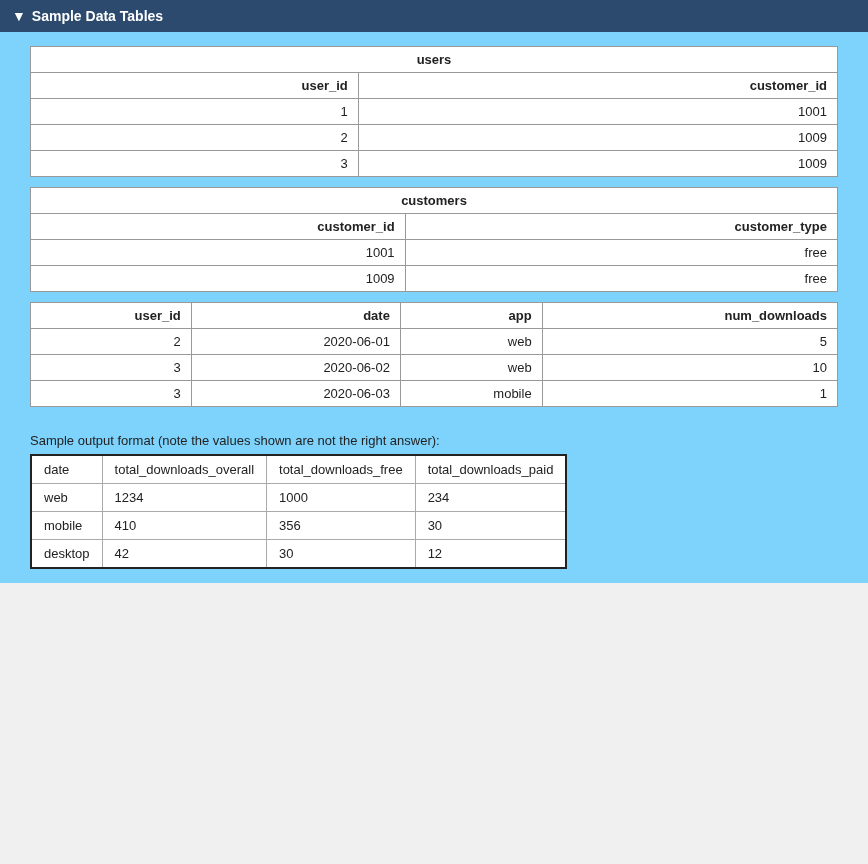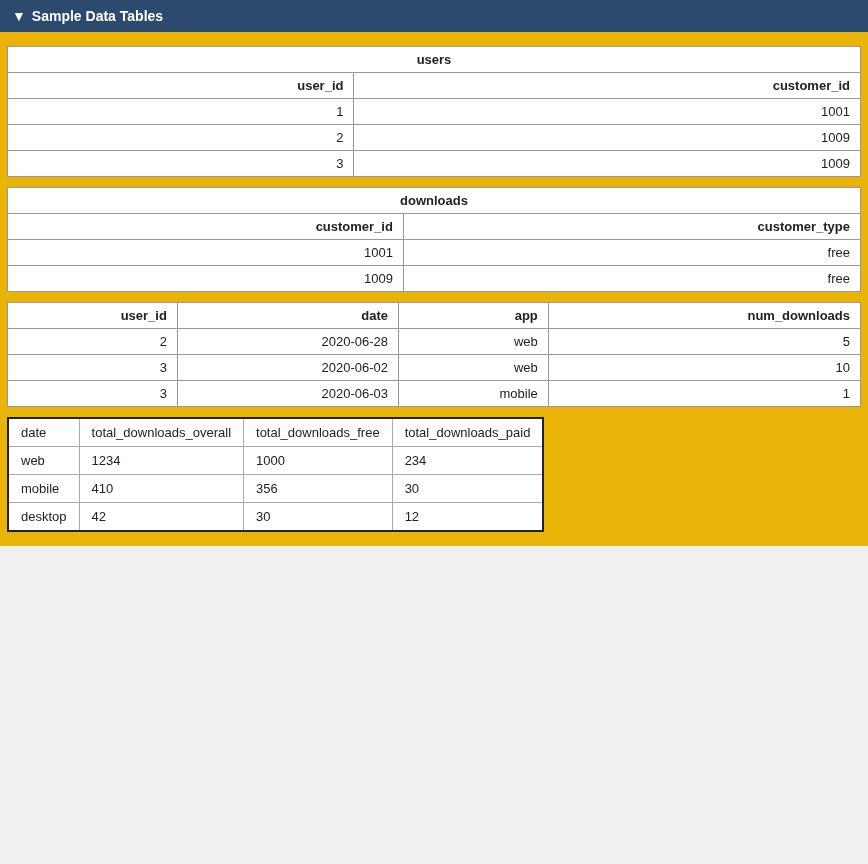--- a/index.html
+++ b/index.html
@@ -13,22 +13,22 @@
       background: #2c4a6e;
       color: #fff;
       font-weight: bold;
       font-size: 14px;
       padding: 8px 12px;
       display: flex;
       align-items: center;
       gap: 6px;
     }
     .content-area {
-      padding: 14px 7px;
-      background: #eab308;
+      padding: 14px 30px;
+      background: #7dd3fc;
     }
     .tables-container {
       display: flex;
       flex-direction: column;
       gap: 0;
     }
     .data-table {
       border-collapse: collapse;
       margin-bottom: 10px;
     }
@@ -94,21 +94,21 @@
       <tr>
         <td>3</td>
         <td>1009</td>
       </tr>
     </tbody>
       </table>
 
     <table class="data-table">
       <tbody>
           <tr>
-        <th class="table-title" colspan="2">downloads</th>
+        <th class="table-title" colspan="2">customers</th>
       </tr>
       <tr>
         <th>customer_id</th>
         <th>customer_type</th>
       </tr>
       <tr>
         <td>1001</td>
         <td>free</td>
       </tr>
       <tr>
@@ -121,41 +121,42 @@
     <table class="data-table">
       <tbody>
       <tr>
         <th>user_id</th>
         <th>date</th>
         <th>app</th>
         <th>num_downloads</th>
       </tr>
       <tr>
         <td>2</td>
-        <td>2020-06-28</td>
+        <td>2020-06-01</td>
         <td>web</td>
         <td>5</td>
       </tr>
       <tr>
         <td>3</td>
         <td>2020-06-02</td>
         <td>web</td>
         <td>10</td>
       </tr>
       <tr>
         <td>3</td>
         <td>2020-06-03</td>
         <td>mobile</td>
         <td>1</td>
       </tr>
     </tbody>
       </table>
 
   </div>
 
+  <p class="sample-output-note">Sample output format (note the values shown are not the right answer):</p>
 
   <table class="output-table">
     <tbody>
         <tr>
       <th>date</th>
       <th>total_downloads_overall</th>
       <th>total_downloads_free</th>
       <th>total_downloads_paid</th>
     </tr>
     <tr>

